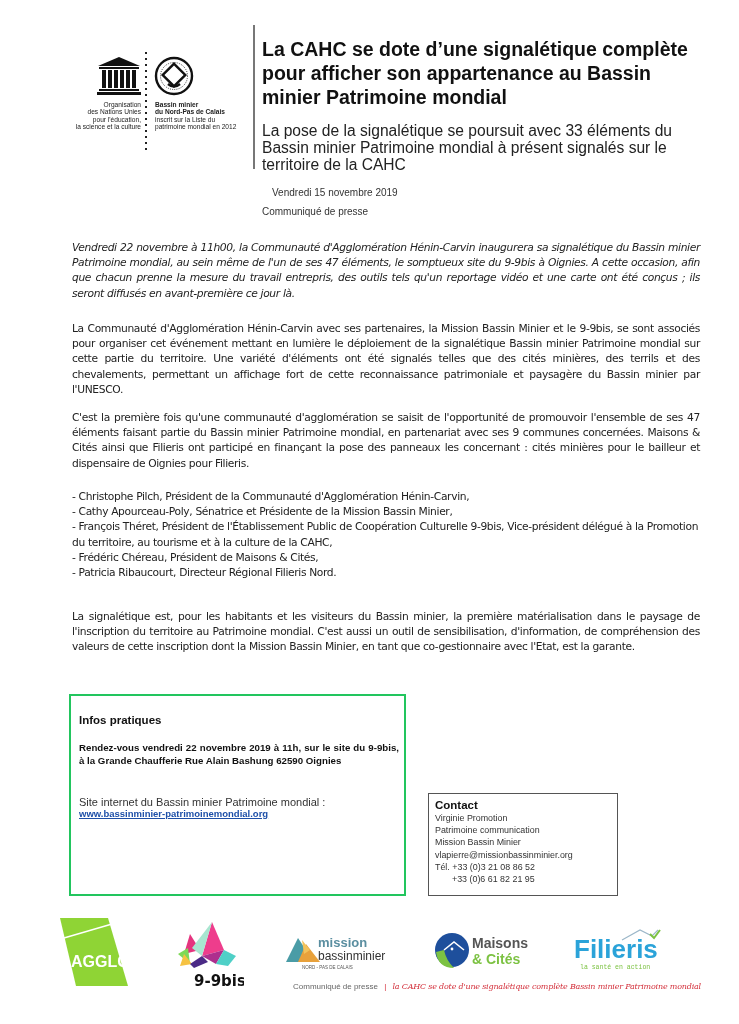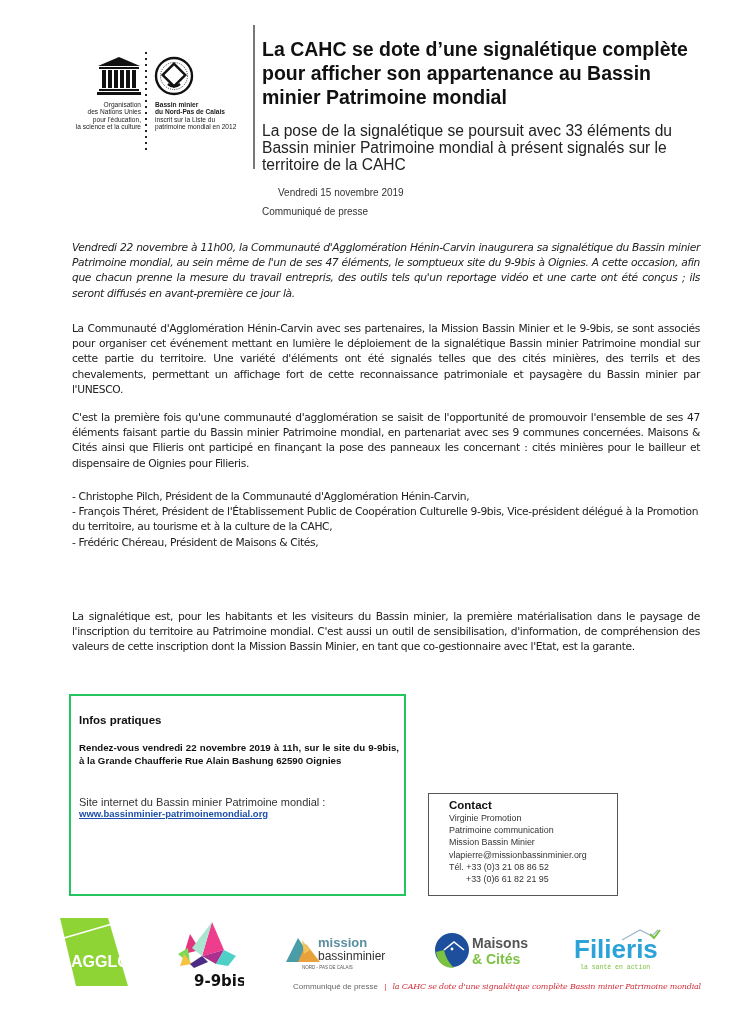--- a/index.html
+++ b/index.html
@@ -14,40 +14,40 @@
     background-image: radial-gradient(circle, #222 0.9px, transparent 1.1px);
     background-size: 2px 6px; background-repeat: repeat-y; }
   .unesco-text { position: absolute; right: 97px; top: 57px; font-size: 6.6px; line-height: 7.4px; text-align: right; white-space: nowrap; color: #222; }
   .whc-text { position: absolute; left: 97px; top: 57px; font-size: 6.6px; line-height: 7.4px; white-space: nowrap; color: #222; }
   .whc-text .b { font-weight: bold; }
 
   
   .header-bar { position: absolute; left: 253px; top: 25px; width: 2px; height: 144px; background: #777; }
   .title { position: absolute; left: 262px; top: 37px; width: 440px; font-size: 19.5px; line-height: 24px; font-weight: bold; color: #111; }
   .subtitle { position: absolute; left: 262px; top: 122px; width: 440px; font-size: 15.6px; line-height: 17px; color: #222; }
-  .date { position: absolute; left: 278px; top: 187px; font-size: 10px; color: #333; }
+  .date { position: absolute; left: 272px; top: 187px; font-size: 10px; color: #333; }
   .doc-type { position: absolute; left: 262px; top: 206px; font-size: 10px; color: #333; }
 
   
   .body-text { position: absolute; left: 66px; width: 628px; font-size: 10.7px; line-height: 15.2px; color: #222; text-align: justify; font-family: "DejaVu Sans", sans-serif; letter-spacing: -0.35px; margin-left: 6px; }
   .p1 { top: 240px; font-style: italic; }
   .p2 { top: 321px; }
   .p3 { top: 410px; }
   .p4 { top: 489px; text-align: left; }
   .p5 { top: 609px; }
 
   
   .infos-box { position: absolute; left: 69px; top: 694px; width: 337px; height: 202px; border: 2px solid #22c55e; }
   .infos-title { position: absolute; left: 8px; top: 18px; font-size: 11.5px; font-weight: bold; color: #111; }
   .infos-rdv { position: absolute; left: 8px; top: 45px; width: 320px; font-size: 9.7px; line-height: 13px; font-weight: bold; text-align: justify; color: #111; }
   .infos-site-label { position: absolute; left: 8px; top: 100px; font-size: 11px; color: #333; }
   .infos-site-link { position: absolute; left: 8px; top: 112px; font-size: 9.5px; font-weight: bold; color: #1d4fa8; text-decoration: underline; }
 
   
-  .contact-box { position: absolute; left: 428px; top: 793px; width: 190px; height: 103px; border: 1px solid #555; padding: 4px 20px; }
+  .contact-box { position: absolute; left: 428px; top: 793px; width: 190px; height: 103px; border: 1px solid #555; padding: 4px 6px; }
   .contact-title { font-size: 11.5px; font-weight: bold; color: #111; line-height: 14px; }
   .contact-line { font-size: 8.9px; line-height: 12.2px; color: #333; white-space: nowrap; }
   .contact-line.indent { padding-left: 17px; }
 
   
   .partner { position: absolute; }
   .agglo { left: 58px; top: 916px; width: 72px; height: 72px; }
   .ninebis { left: 172px; top: 920px; width: 72px; height: 70px; }
   .mission { left: 284px; top: 932px; width: 112px; height: 40px; }
   .maisons { left: 432px; top: 930px; width: 110px; height: 40px; }
@@ -99,22 +99,24 @@
 <h1 class="title">La CAHC se dote d’une signalétique complète pour afficher son appartenance au Bassin minier Patrimoine mondial</h1>
 <div class="subtitle">La pose de la signalétique se poursuit avec 33 éléments du Bassin minier Patrimoine mondial à présent signalés sur le territoire de la CAHC</div>
 <div class="date">Vendredi 15 novembre 2019</div>
 <div class="doc-type">Communiqué de presse</div>
 
 <p class="body-text p1">Vendredi 22 novembre à 11h00, la Communauté d'Agglomération Hénin-Carvin inaugurera sa signalétique du Bassin minier Patrimoine mondial, au sein même de l'un de ses 47 éléments, le somptueux site du 9-9bis à Oignies. A cette occasion, afin que chacun prenne la mesure du travail entrepris, des outils tels qu'un reportage vidéo et une carte ont été conçus ; ils seront diffusés en avant-première ce jour là.</p>
 <p class="body-text p2">La Communauté d'Agglomération Hénin-Carvin avec ses partenaires, la Mission Bassin Minier et le 9-9bis, se sont associés pour organiser cet événement mettant en lumière le déploiement de la signalétique Bassin minier Patrimoine mondial sur cette partie du territoire. Une variété d'éléments ont été signalés telles que des cités minières, des terrils et des chevalements, permettant un affichage fort de cette reconnaissance patrimoniale et paysagère du Bassin minier par l'UNESCO.</p>
 <p class="body-text p3">C'est la première fois qu'une communauté d'agglomération se saisit de l'opportunité de promouvoir l'ensemble de ses 47 éléments faisant partie du Bassin minier Patrimoine mondial, en partenariat avec ses 9 communes concernées. Maisons &amp; Cités ainsi que Filieris ont participé en finançant la pose des panneaux les concernant : cités minières pour le bailleur et dispensaire de Oignies pour Filieris.</p>
 <div class="body-text p4">
   <div>- Christophe Pilch, Président de la Communauté d'Agglomération Hénin-Carvin,</div>
+  <div>- Cathy Apourceau-Poly, Sénatrice et Présidente de la Mission Bassin Minier,</div>
   <div>- François Théret, Président de l'Établissement Public de Coopération Culturelle 9-9bis, Vice-président délégué à la Promotion du territoire, au tourisme et à la culture de la CAHC,</div>
   <div>- Frédéric Chéreau, Président de Maisons &amp; Cités,</div>
+  <div>- Patricia Ribaucourt, Directeur Régional Filieris Nord.</div>
 </div>
 <p class="body-text p5">La signalétique est, pour les habitants et les visiteurs du Bassin minier, la première matérialisation dans le paysage de l'inscription du territoire au Patrimoine mondial. C'est aussi un outil de sensibilisation, d'information, de compréhension des valeurs de cette inscription dont la Mission Bassin Minier, en tant que co-gestionnaire avec l'Etat, est la garante.</p>
 
 <div class="infos-box">
   <div class="infos-title">Infos pratiques</div>
   <div class="infos-rdv">Rendez-vous vendredi 22 novembre 2019 à 11h, sur le site du 9-9bis, à la Grande Chaufferie Rue Alain Bashung 62590 Oignies</div>
   <div class="infos-site-label">Site internet du Bassin minier Patrimoine mondial :</div>
   <a class="infos-site-link">www.bassinminier-patrimoinemondial.org</a>
 </div>
 

